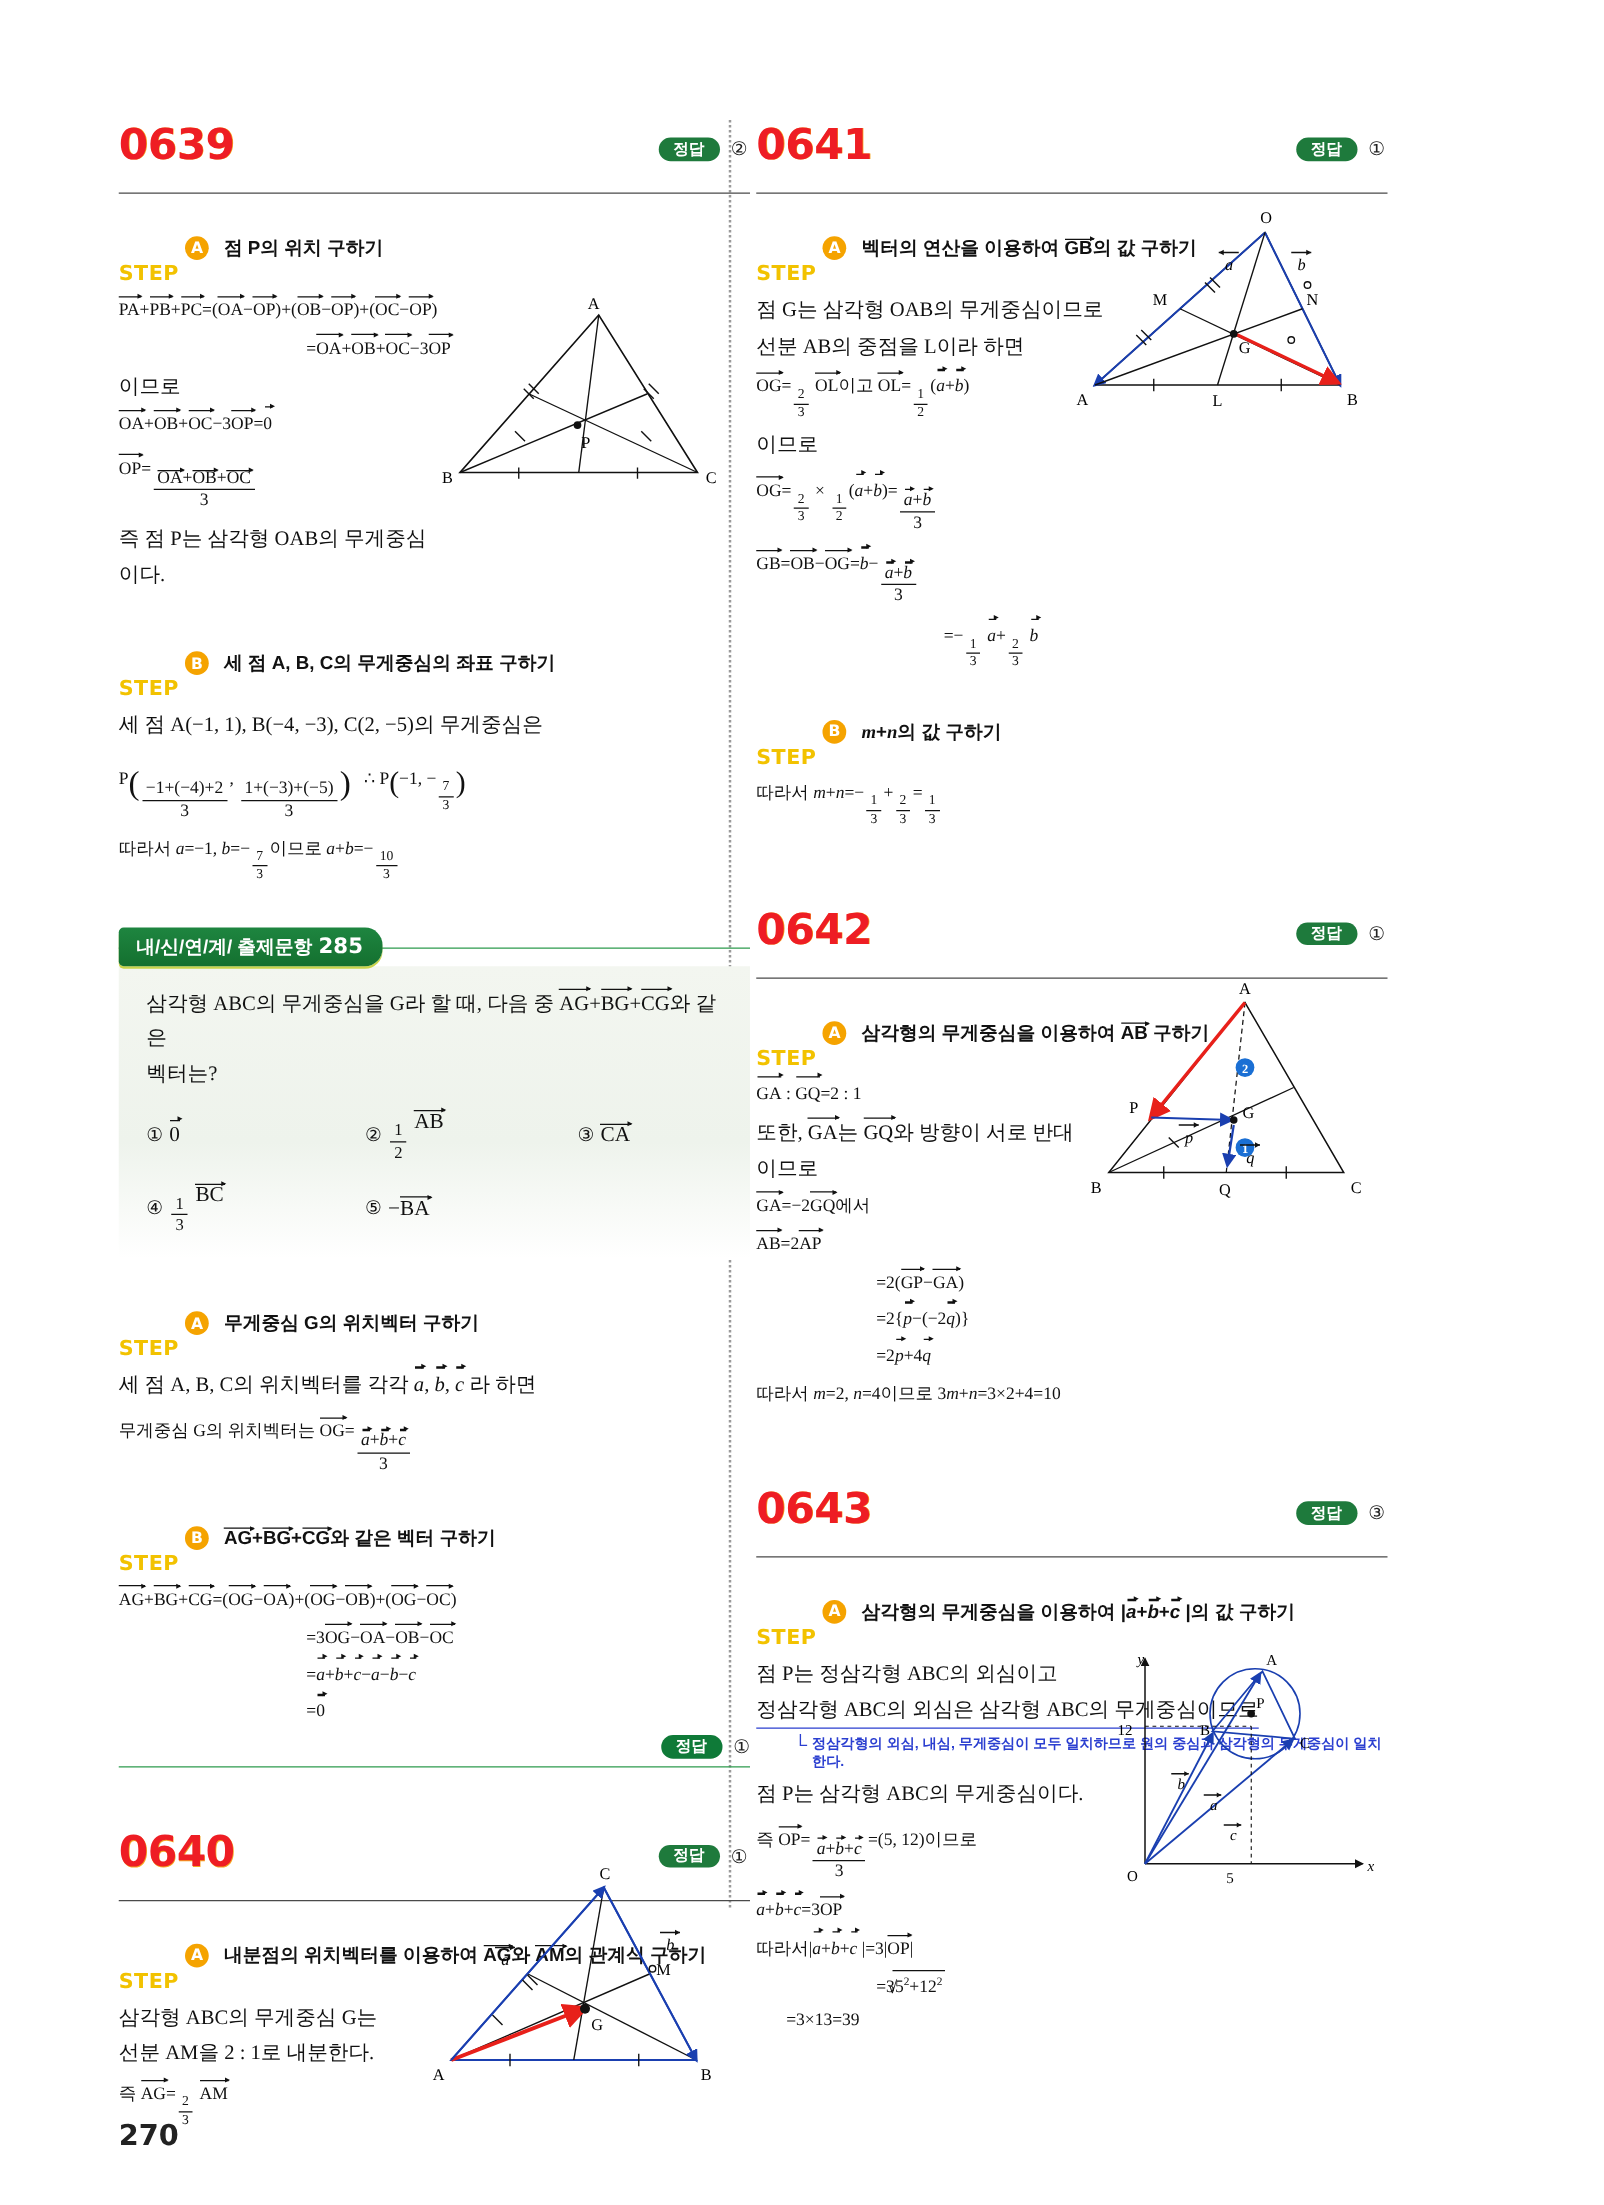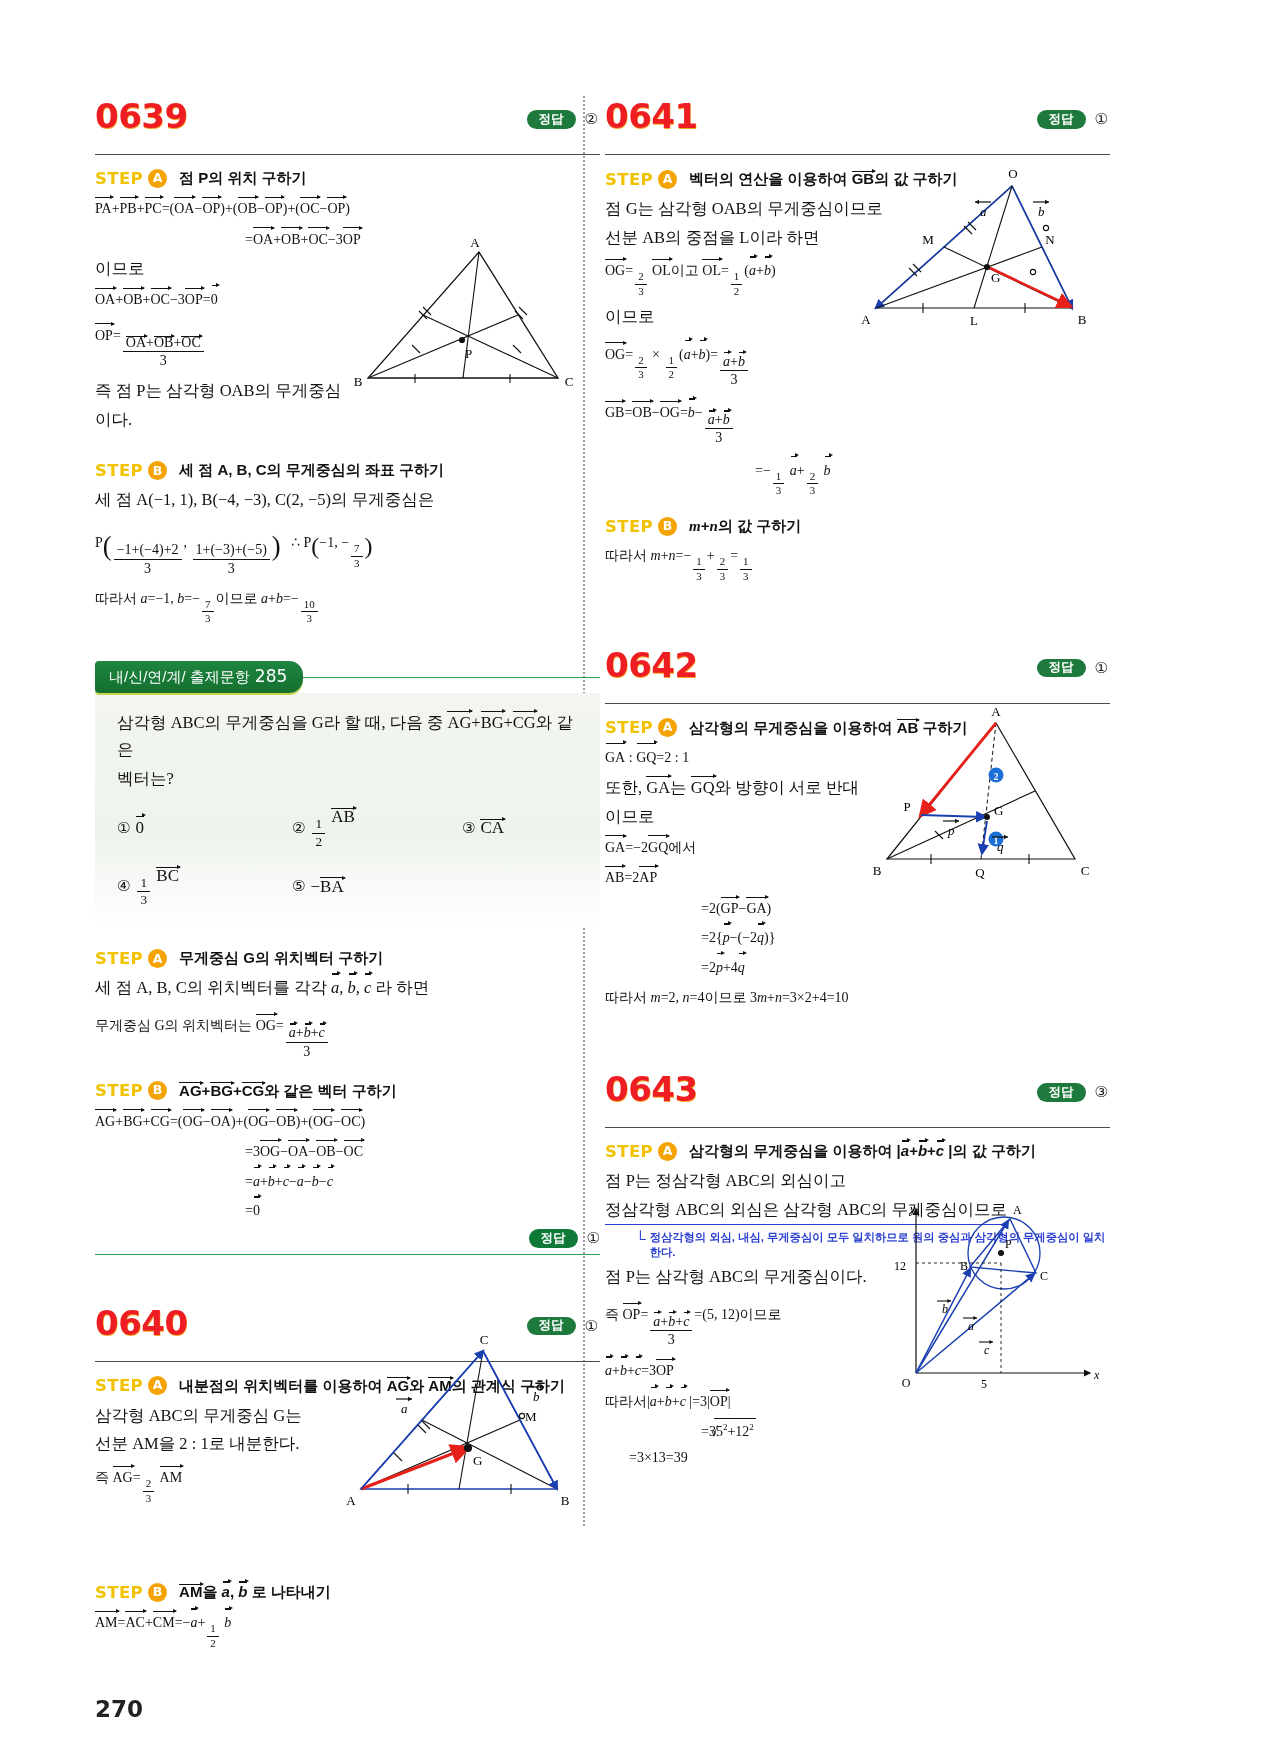--- a/index.html
+++ b/index.html
@@ -45,20 +45,21 @@
   .rule{
     border-top:1.6px solid #4a4a4a;margin:0 0 11px 0;width:100%;
   }
 
   
   .step-line{display:flex;align-items:center;gap:7px;margin:14px 0 7px 0;}
   .step-word{
     font-family:"DejaVu Sans", sans-serif;
     font-weight:bold;font-size:16.5px;letter-spacing:0.4px;
     color:#f2c200;
+    margin-top:40px;
   }
   .step-circ{
     width:19px;height:19px;border-radius:50%;
     background:#f5a300;color:#fff;
     font-family:"DejaVu Sans", sans-serif;
     font-size:12.5px;font-weight:bold;
     display:flex;align-items:center;justify-content:center;
     line-height:1;margin-left:-2px;
   }
   .step-title{
@@ -104,21 +105,21 @@
   .frac .den{padding:1px 3px 0 3px;}
   .frac.sm{font-size:0.78em;vertical-align:-0.45em;}
 
   
   .naesin-wrap{margin-top:36px;position:relative;}
   .naesin-tab{
     display:inline-block;position:relative;z-index:3;
     background:linear-gradient(180deg,#1e8540 0%,#14702f 100%);
     color:#fff;border-radius:4px 14px 14px 4px;
     padding:5px 16px 6px 14px;
-    font-family:"Liberation Sans",sans-serif;font-weight:normal;font-size:15px;
+    font-family:"Liberation Sans",sans-serif;font-weight:bold;font-size:15px;
     box-shadow:0 2px 0 #c8d44a;
   }
   .naesin-tab .num285{font-family:"DejaVu Sans",sans-serif;font-size:17px;margin-left:5px;}
   .naesin-line{
     position:absolute;left:0;right:0;top:16px;height:0;
     border-top:1.6px solid #2e9b4e;z-index:1;
   }
   .naesin-body{
     background:linear-gradient(180deg,#f3f6f0 0%,#eef3ec 60%,#ffffff 100%);
     padding:14px 16px 20px 22px;margin-top:0px;

